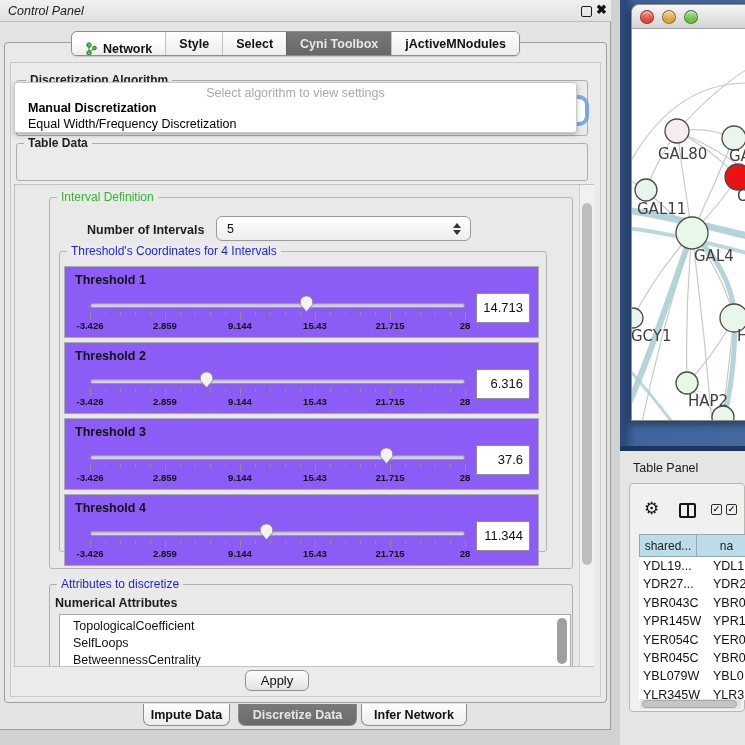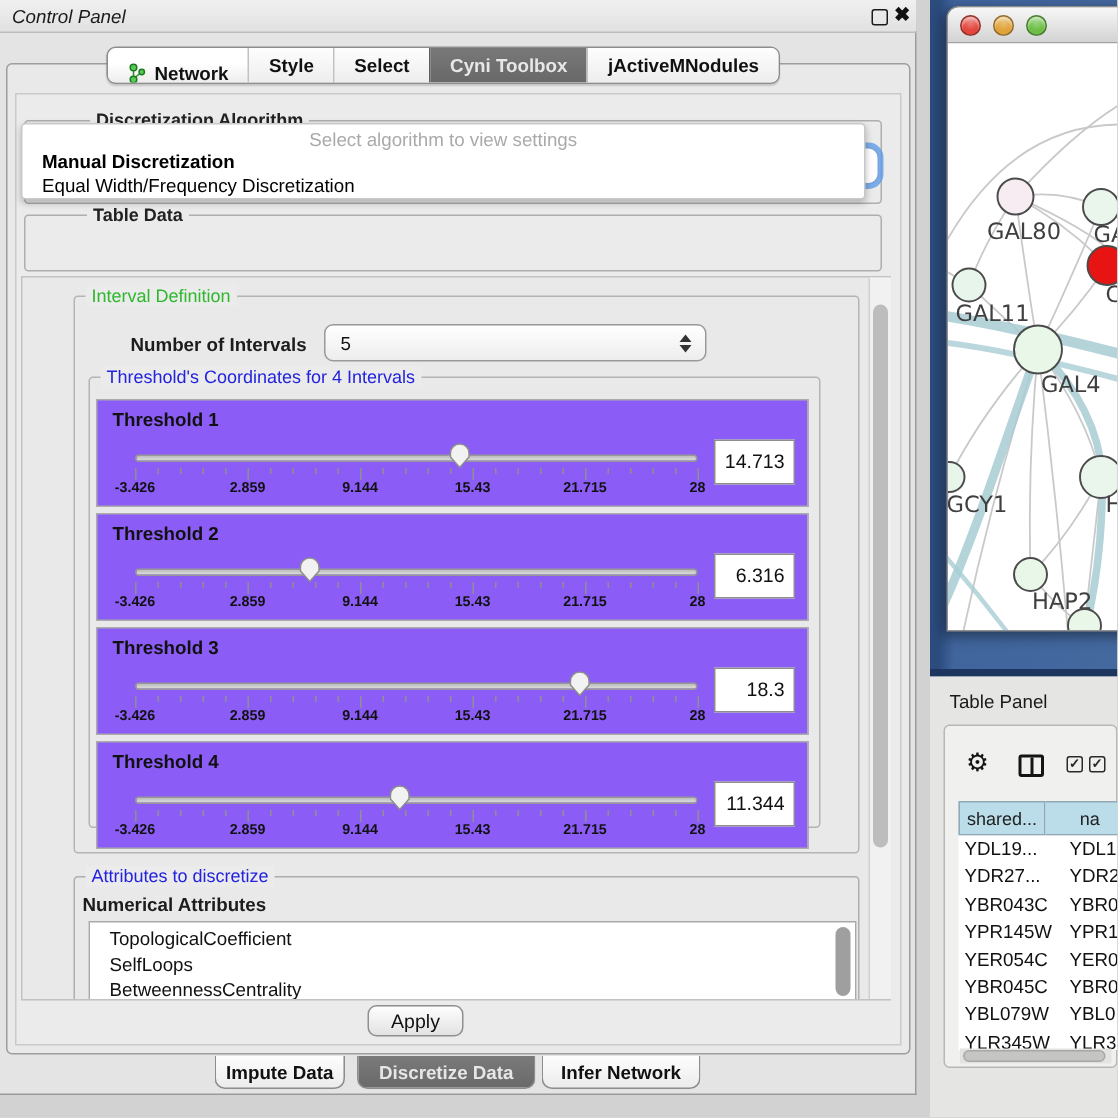--- a/index.html
+++ b/index.html
@@ -25,21 +25,21 @@
   .seg+.seg{border-left:1px solid #c2c2c2;}
   .seg.sel{background:linear-gradient(#787878,#686868);color:#e7e7e7;border-left-color:#5f5f5f;}
   .netic{display:inline-flex;}
 
   
   .cborder{left:4px;top:42px;width:603px;height:661px;border:1px solid #9d9d9d;border-radius:4px;background:#e9e9e9;}
   .iborder{left:10px;top:62px;width:591px;height:635px;border:1px solid #cacaca;background:#ebebeb;}
 
   .group{border:1px solid #aeaeae;border-radius:3px;}
   .glabel{position:absolute;font-size:12px;background:#ebebeb;padding:0 4px;white-space:nowrap;z-index:3;}
-  .glabel.dark{font-weight:bold;color:#222;margin-left:34px;}
+  .glabel.dark{font-weight:bold;color:#222;}
   .glabel.green{color:#2eb82e;}
   .glabel.blue{color:#2323dd;}
 
   .combo{background:linear-gradient(#ffffff,#ededed);border:1px solid #9a9a9a;border-radius:6px;
          font-size:12.5px;color:#111;display:flex;align-items:center;padding:0 22px 0 10px;}
   .spin{position:absolute;right:9px;top:50%;transform:translateY(-50%);display:flex;flex-direction:column;gap:2px;}
   .spin b{width:0;height:0;border-left:4px solid transparent;border-right:4px solid transparent;}
   .spin b.up{border-bottom:5px solid #333;}
   .spin b.dn{border-top:5px solid #333;}
 
@@ -318,21 +318,21 @@
               <span style="left: 0%;">-3.426</span>
               <span style="left: 20%;">2.859</span>
               <span style="left: 40%;">9.144</span>
               <span style="left: 60%;">15.43</span>
               <span style="left: 80%;">21.715</span>
               <span style="left: 100%;">28</span>
             </div>
             <div class="thandle" style="left: 314.244px;"><svg width="15" height="18" viewBox="0 0 15 18">
                 <path d="M7.5 1 C11 1 13.7 3.6 13.7 7 L13.7 9.6 7.5 16.6 1.3 9.6 1.3 7 C1.3 3.6 4 1 7.5 1 Z" fill="#f2f2f2" stroke="#8d8d8d"></path>
               </svg></div>
-            <div class="tval">18.3</div>
+            <div class="tval">37.6</div>
           </div>
           <div class="tbox" style="top: 309px;">
             <div class="tlab">Threshold 4</div>
             <div class="ttrack"></div>
             <div class="tticks">
               <i class="ma" style="left: 0%;"></i>
               <i class="mi" style="left: 4%;"></i>
               <i class="mi" style="left: 8%;"></i>
               <i class="mi" style="left: 12%;"></i>
               <i class="mi" style="left: 16%;"></i>

